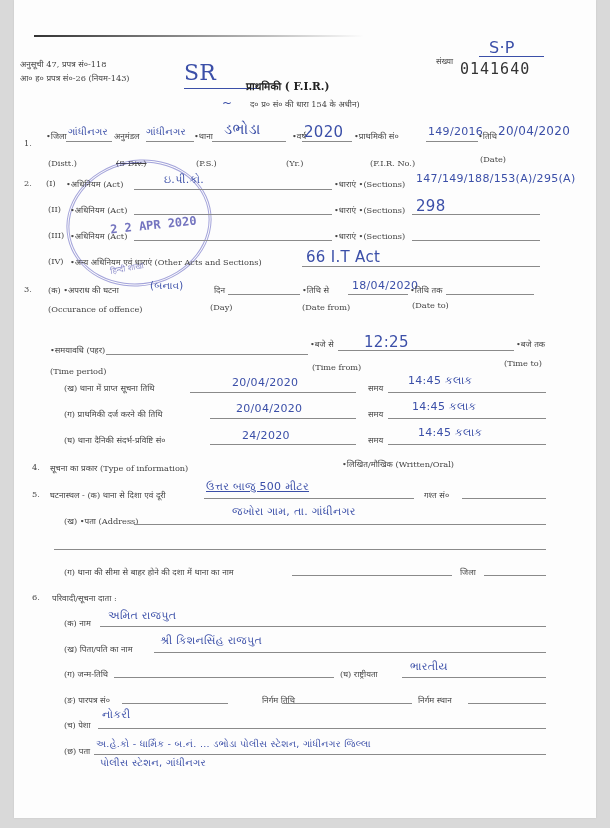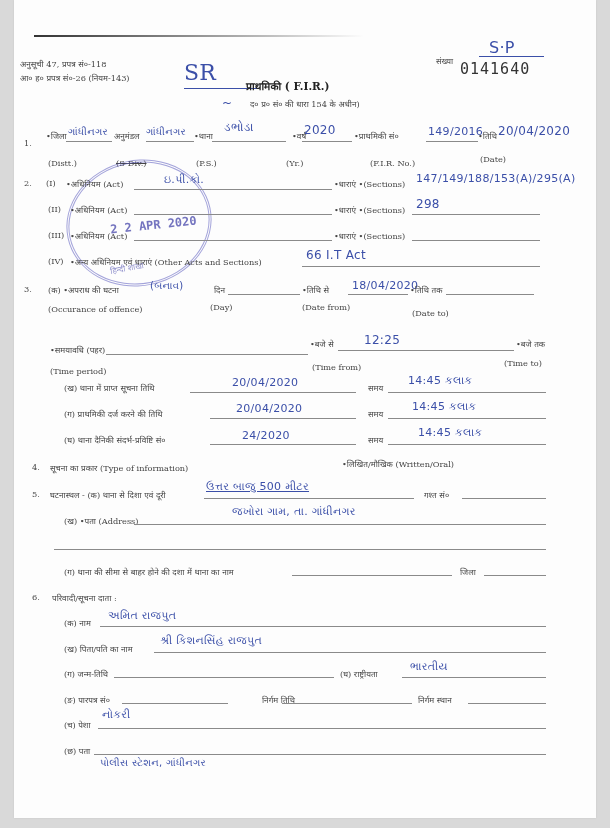--- a/index.html
+++ b/index.html
@@ -12,21 +12,21 @@
   .page {
     position:absolute; left:14px; top:0; width:582px; height:818px;
     background:#fdfdfd;
     box-shadow: 0 0 2px rgba(0,0,0,0.08);
   }
   .rule-top { position:absolute; left:20px; top:35px; width:330px; height:2px;
     background:linear-gradient(to right,#333,#bbb 70%,transparent); }
   .abs { position:absolute; white-space:nowrap; }
   .print { font-size:8.2px; color:#444; }
   .hw { font-family:"DejaVu Sans", sans-serif; color:#3b4fa8; font-size:11px; letter-spacing:0.3px; }
-  .hw-lg { font-size:12px; }
+  .hw-lg { font-size:15px; }
   .line { position:absolute; height:0; border-bottom:1px solid #8a8a8a; }
   .title { font-weight:bold; font-size:10.5px; color:#222; }
   .stamp {
     position:absolute; left:52px; top:160px; width:140px; height:120px;
     border:3px double rgba(90,90,190,0.55); border-radius:50%;
     transform:rotate(-12deg);
   }
   .stamp-date { position:absolute; left:96px; top:218px; font-family:"DejaVu Sans Mono", monospace;
     font-size:12px; color:rgba(70,70,170,0.75); font-weight:bold; transform:rotate(-6deg); }
   .stamp-text { position:absolute; font-size:8px; color:rgba(70,70,170,0.6); }
@@ -117,21 +117,21 @@
   <div class="line" style="left:214px;top:294px;width:72px;"></div>
   <div class="abs print" style="left:288px;top:284px;">•तिथि से</div>
   <div class="abs hw" style="left:338px;top:279px;">18/04/2020</div>
   <div class="line" style="left:334px;top:294px;width:60px;"></div>
   <div class="abs print" style="left:396px;top:284px;">•तिथि तक</div>
   <div class="line" style="left:432px;top:294px;width:88px;"></div>
 
   <div class="abs print" style="left:34px;top:304px;">(Occurance of offence)</div>
   <div class="abs print" style="left:196px;top:302px;">(Day)</div>
   <div class="abs print" style="left:288px;top:302px;">(Date from)</div>
-  <div class="abs print" style="left:398px;top:300px;margin-top:8px;">(Date to)</div>
+  <div class="abs print" style="left:398px;top:300px;">(Date to)</div>
 
   <div class="abs print" style="left:36px;top:344px;">•समयावधि (पहर)</div>
   <div class="line" style="left:92px;top:354px;width:202px;"></div>
   <div class="abs print" style="left:296px;top:338px;">•बजे से</div>
   <div class="abs hw hw-lg" style="left:350px;top:333px;">12:25</div>
   <div class="line" style="left:324px;top:350px;width:176px;"></div>
   <div class="abs print" style="left:502px;top:338px;">•बजे तक</div>
 
   <div class="abs print" style="left:36px;top:366px;">(Time period)</div>
   <div class="abs print" style="left:298px;top:362px;">(Time from)</div>
@@ -201,15 +201,16 @@
   <div class="abs print" style="left:224px;top:694px;padding-left:24px;">निर्गम तिथि</div>
   <div class="line" style="left:268px;top:703px;width:130px;"></div>
   <div class="abs print" style="left:404px;top:694px;">निर्गम स्थान</div>
   <div class="line" style="left:454px;top:703px;width:78px;"></div>
 
   <div class="abs print" style="left:50px;top:719px;">(च) पेशा</div>
   <div class="abs hw" style="left:88px;top:708px;">નોકરી</div>
   <div class="line" style="left:84px;top:728px;width:448px;"></div>
 
   <div class="abs print" style="left:50px;top:745px;">(छ) पता</div>
+  <div class="abs hw" style="left:82px;top:738px;font-size:9.5px;">અ.હે.કો - ધાર્મિક - બ.નં. ... ડભોડા પોલીસ સ્ટેશન, ગાંધીનગર જિલ્લા</div>
   <div class="line" style="left:80px;top:754px;width:452px;"></div>
   <div class="abs hw" style="left:86px;top:757px;font-size:10px;">પોલીસ સ્ટેશન, ગાંધીનગર</div>
 </div>
 
 </body></html>

